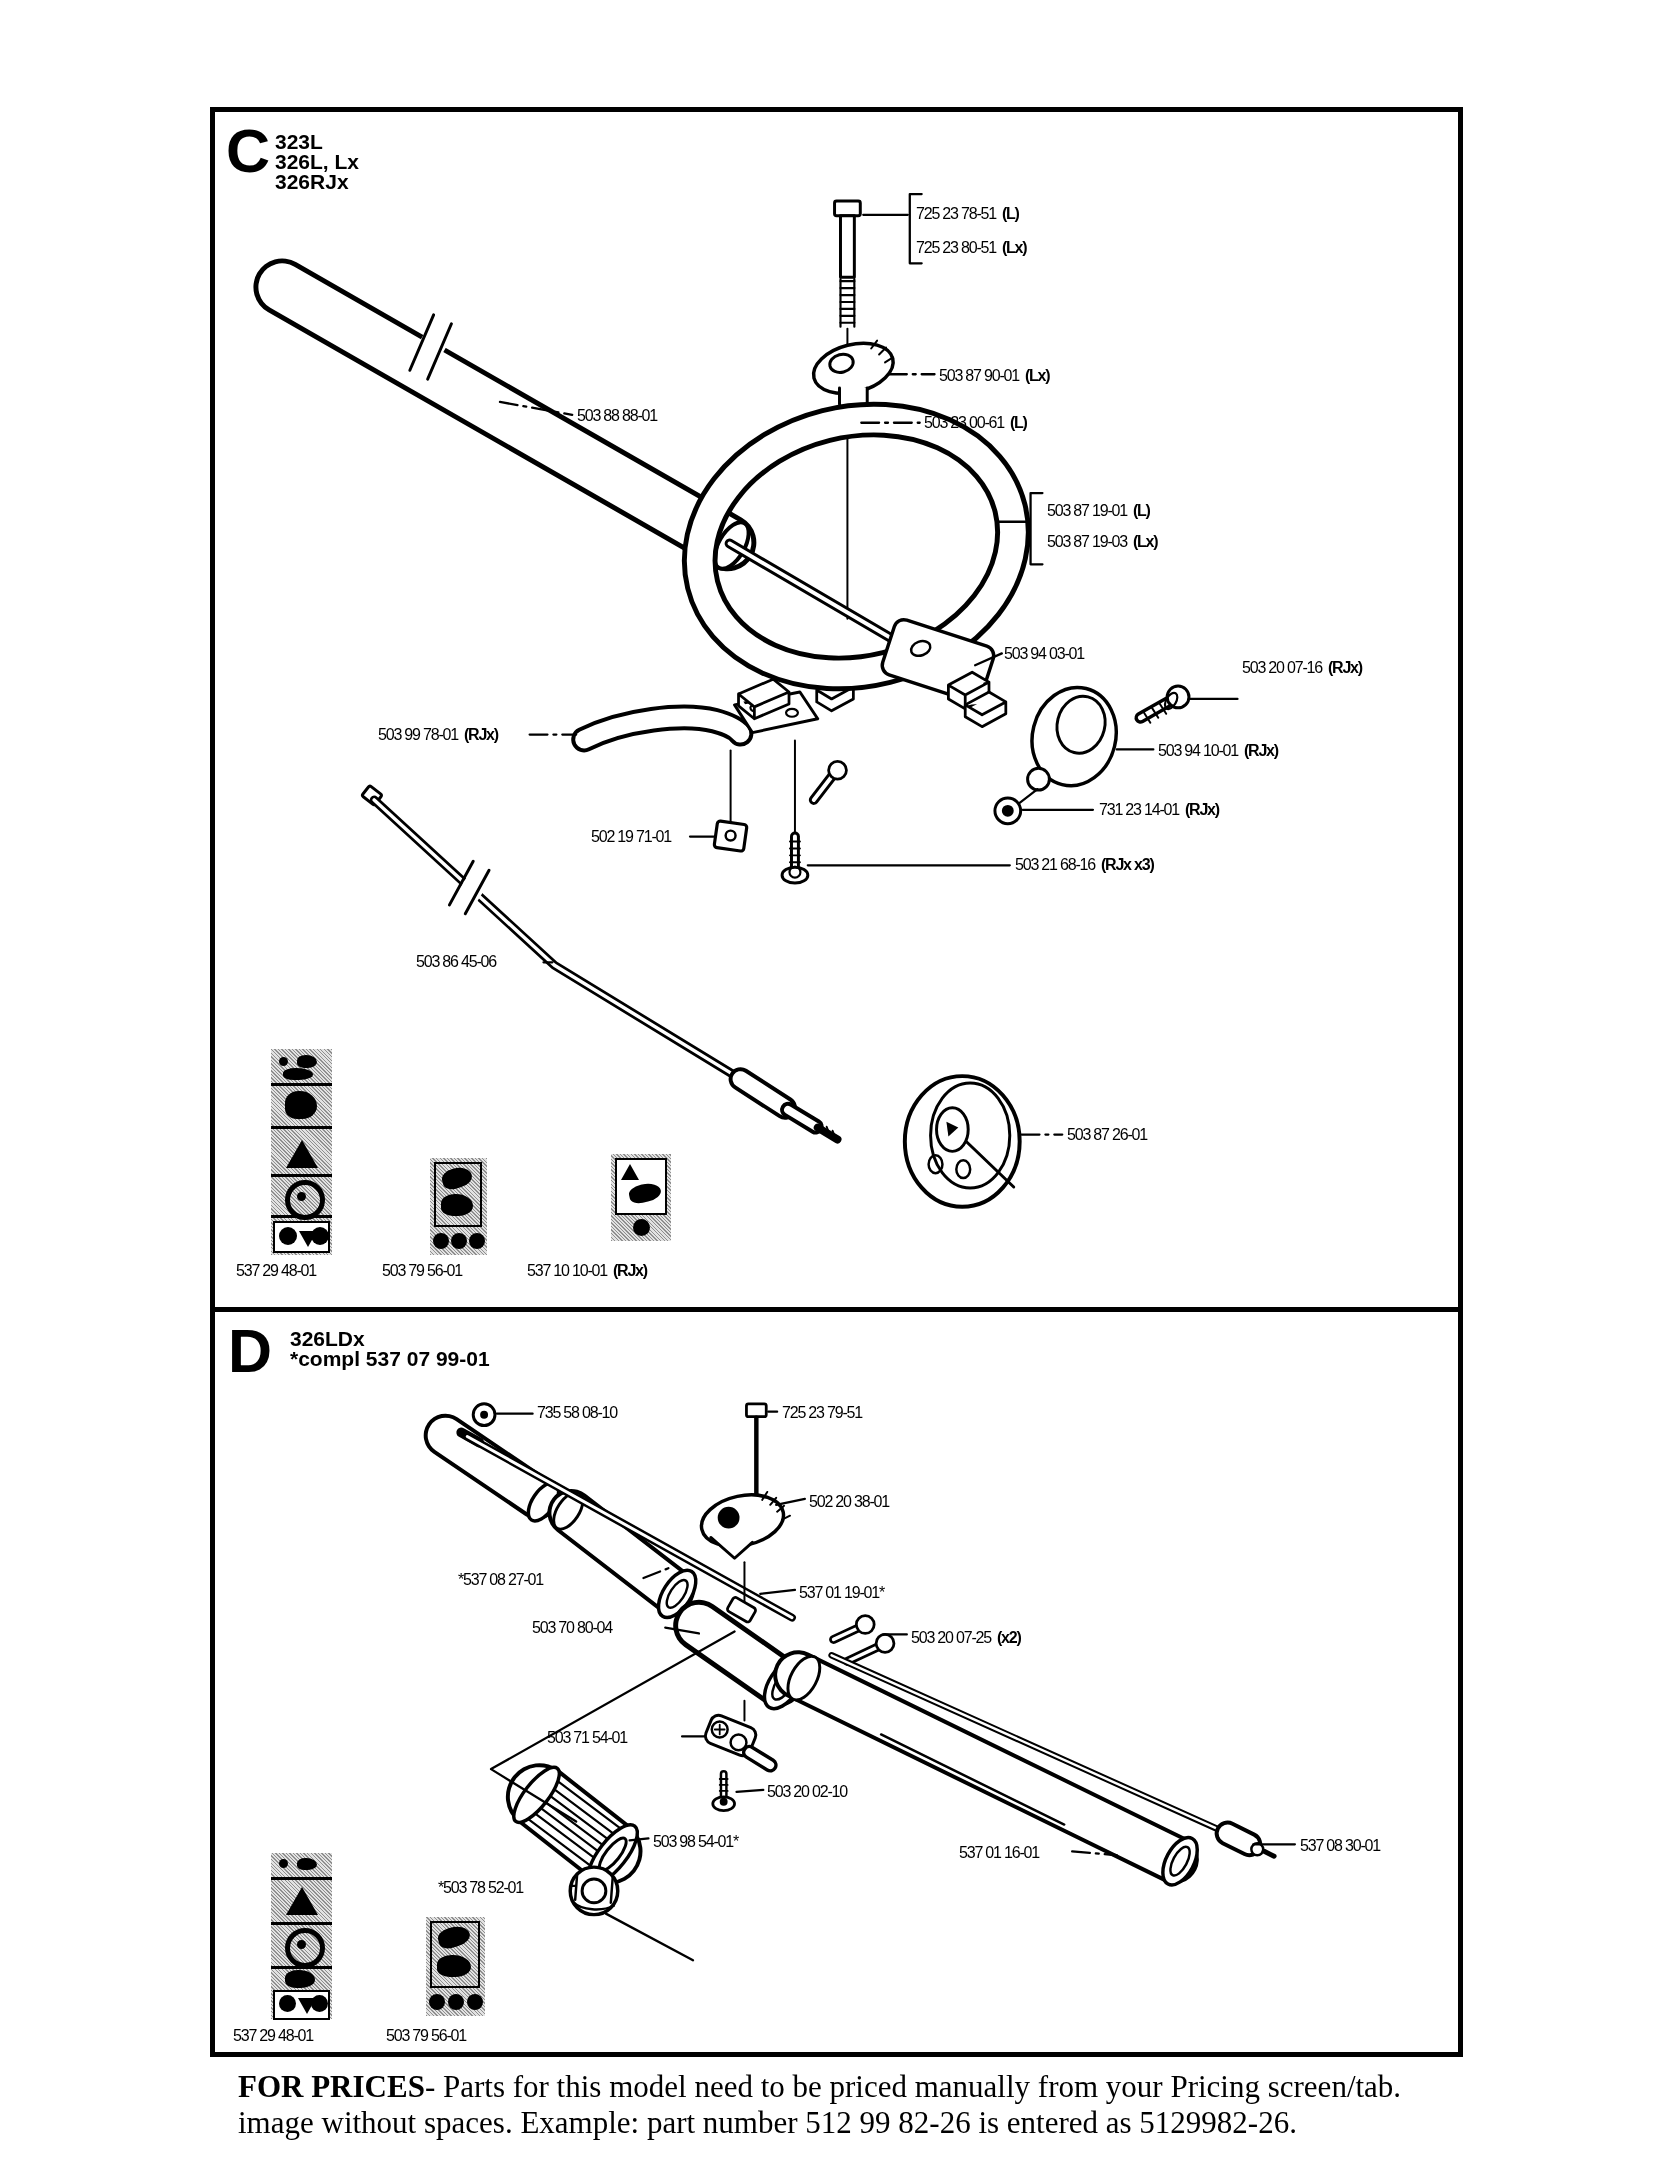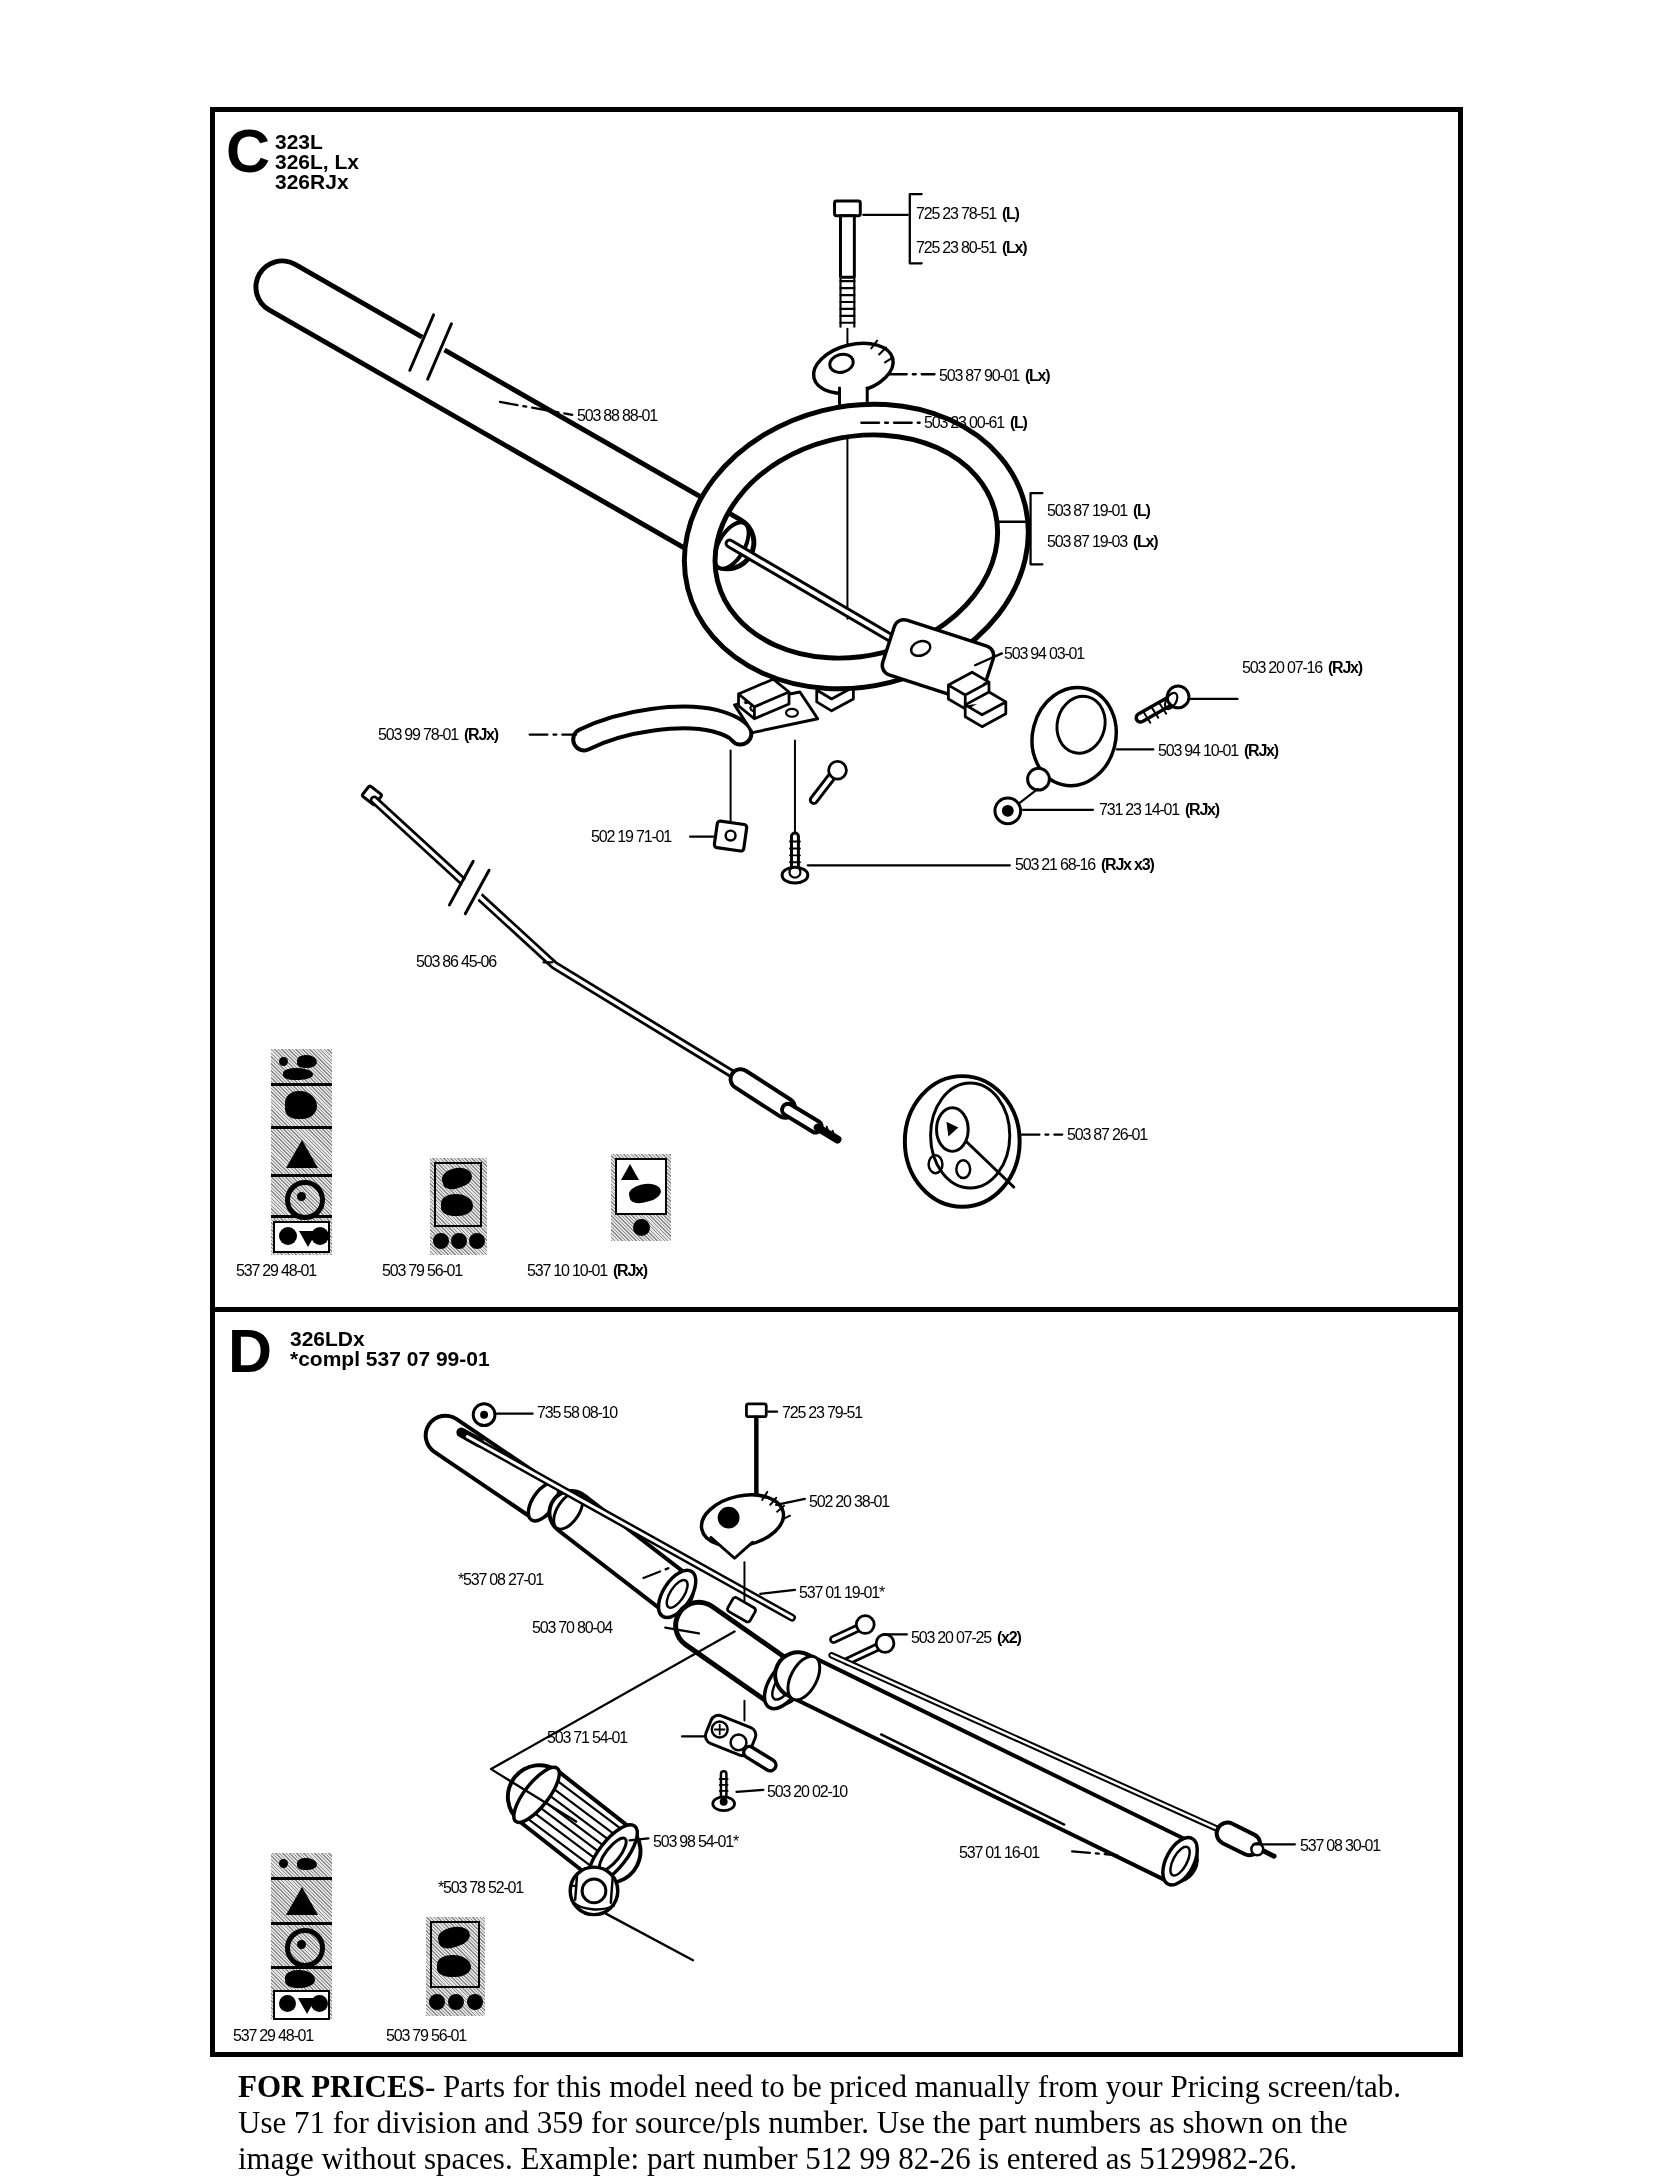--- a/index.html
+++ b/index.html
@@ -412,17 +412,16 @@
       <div class="blob" style="left:6px;top:4px;width:32px;height:20px;transform:rotate(-15deg);"></div>
       <div class="blob" style="left:5px;top:32px;width:34px;height:22px;"></div>
     </div>
     <div class="dot" style="left:3px;top:77px;width:16px;height:16px;"></div>
     <div class="dot" style="left:22px;top:77px;width:16px;height:16px;"></div>
     <div class="dot" style="left:41px;top:77px;width:16px;height:16px;"></div>
   </div>
 
   <div class="footer">
     <div><span class="fp">FOR PRICES</span><span>- Parts for this model need to be priced manually from your Pricing screen/tab.</span></div>
-    <div>Use 71 for division and 359 for source/pls number.  Use the part numbers as shown on the</div>
     <div>image without spaces.  Example: part number 512 99 82-26 is entered as 5129982-26.</div>
   </div>
 </div>
 
 
 </body></html>

